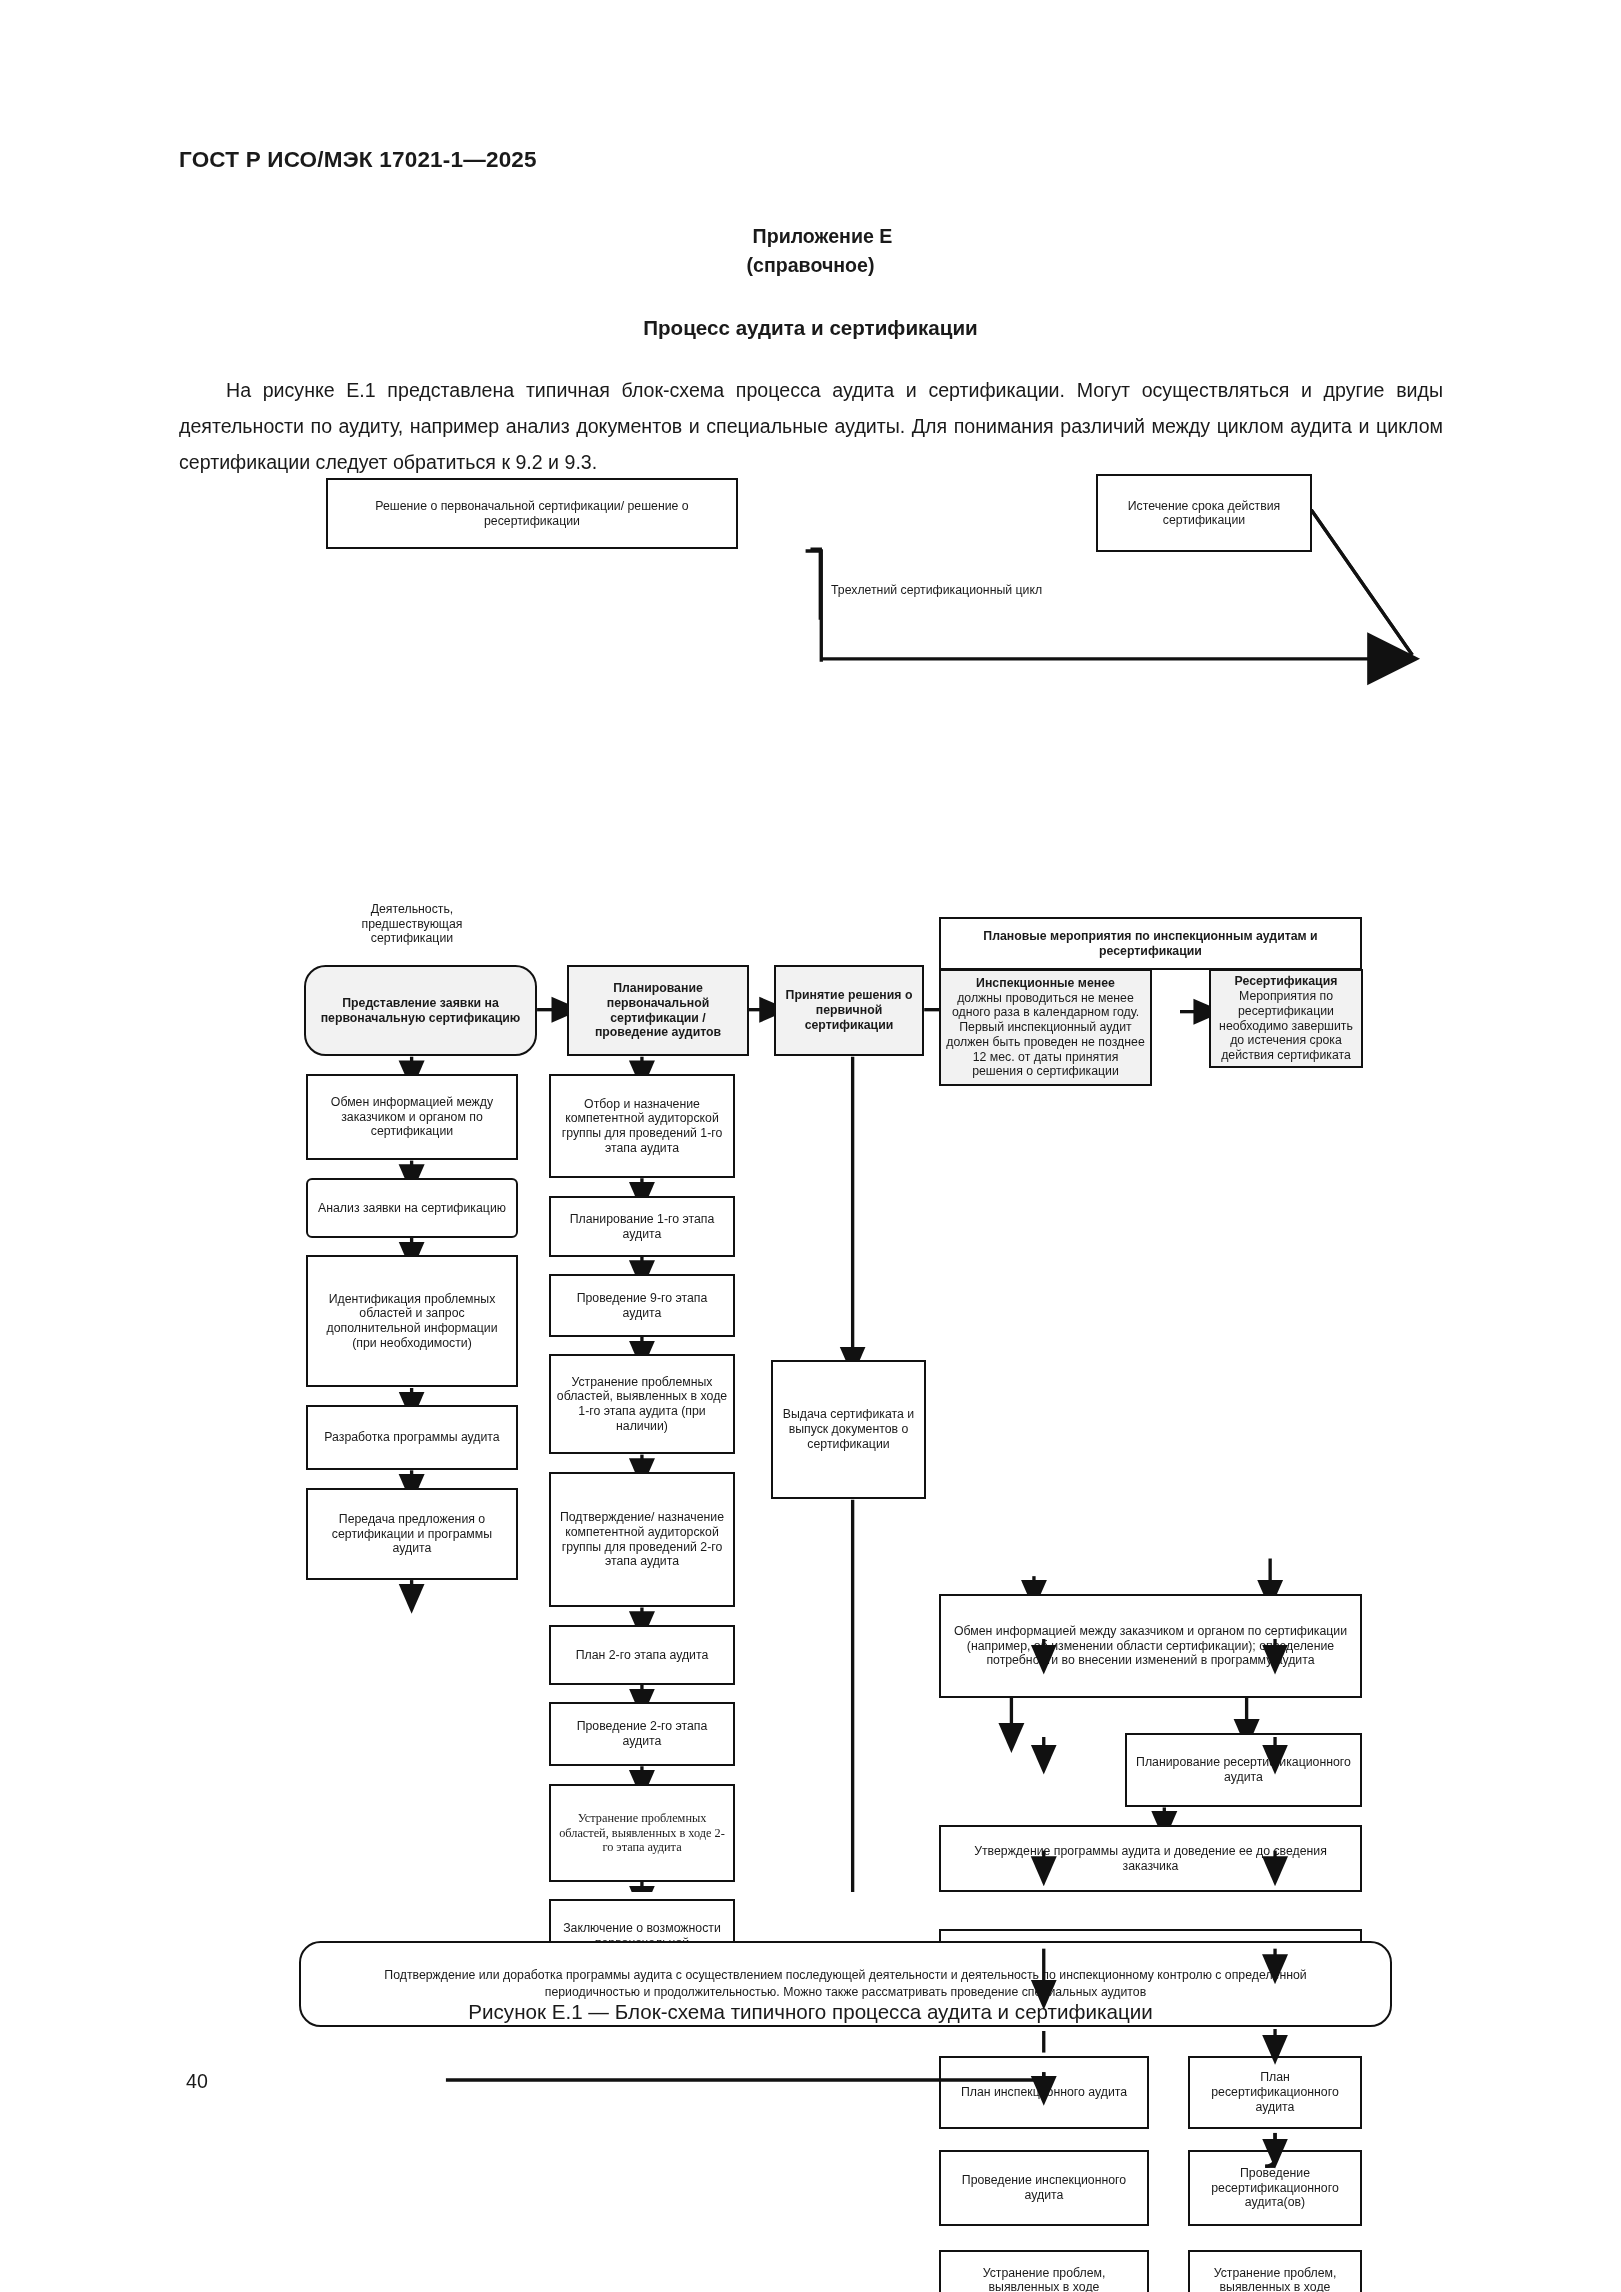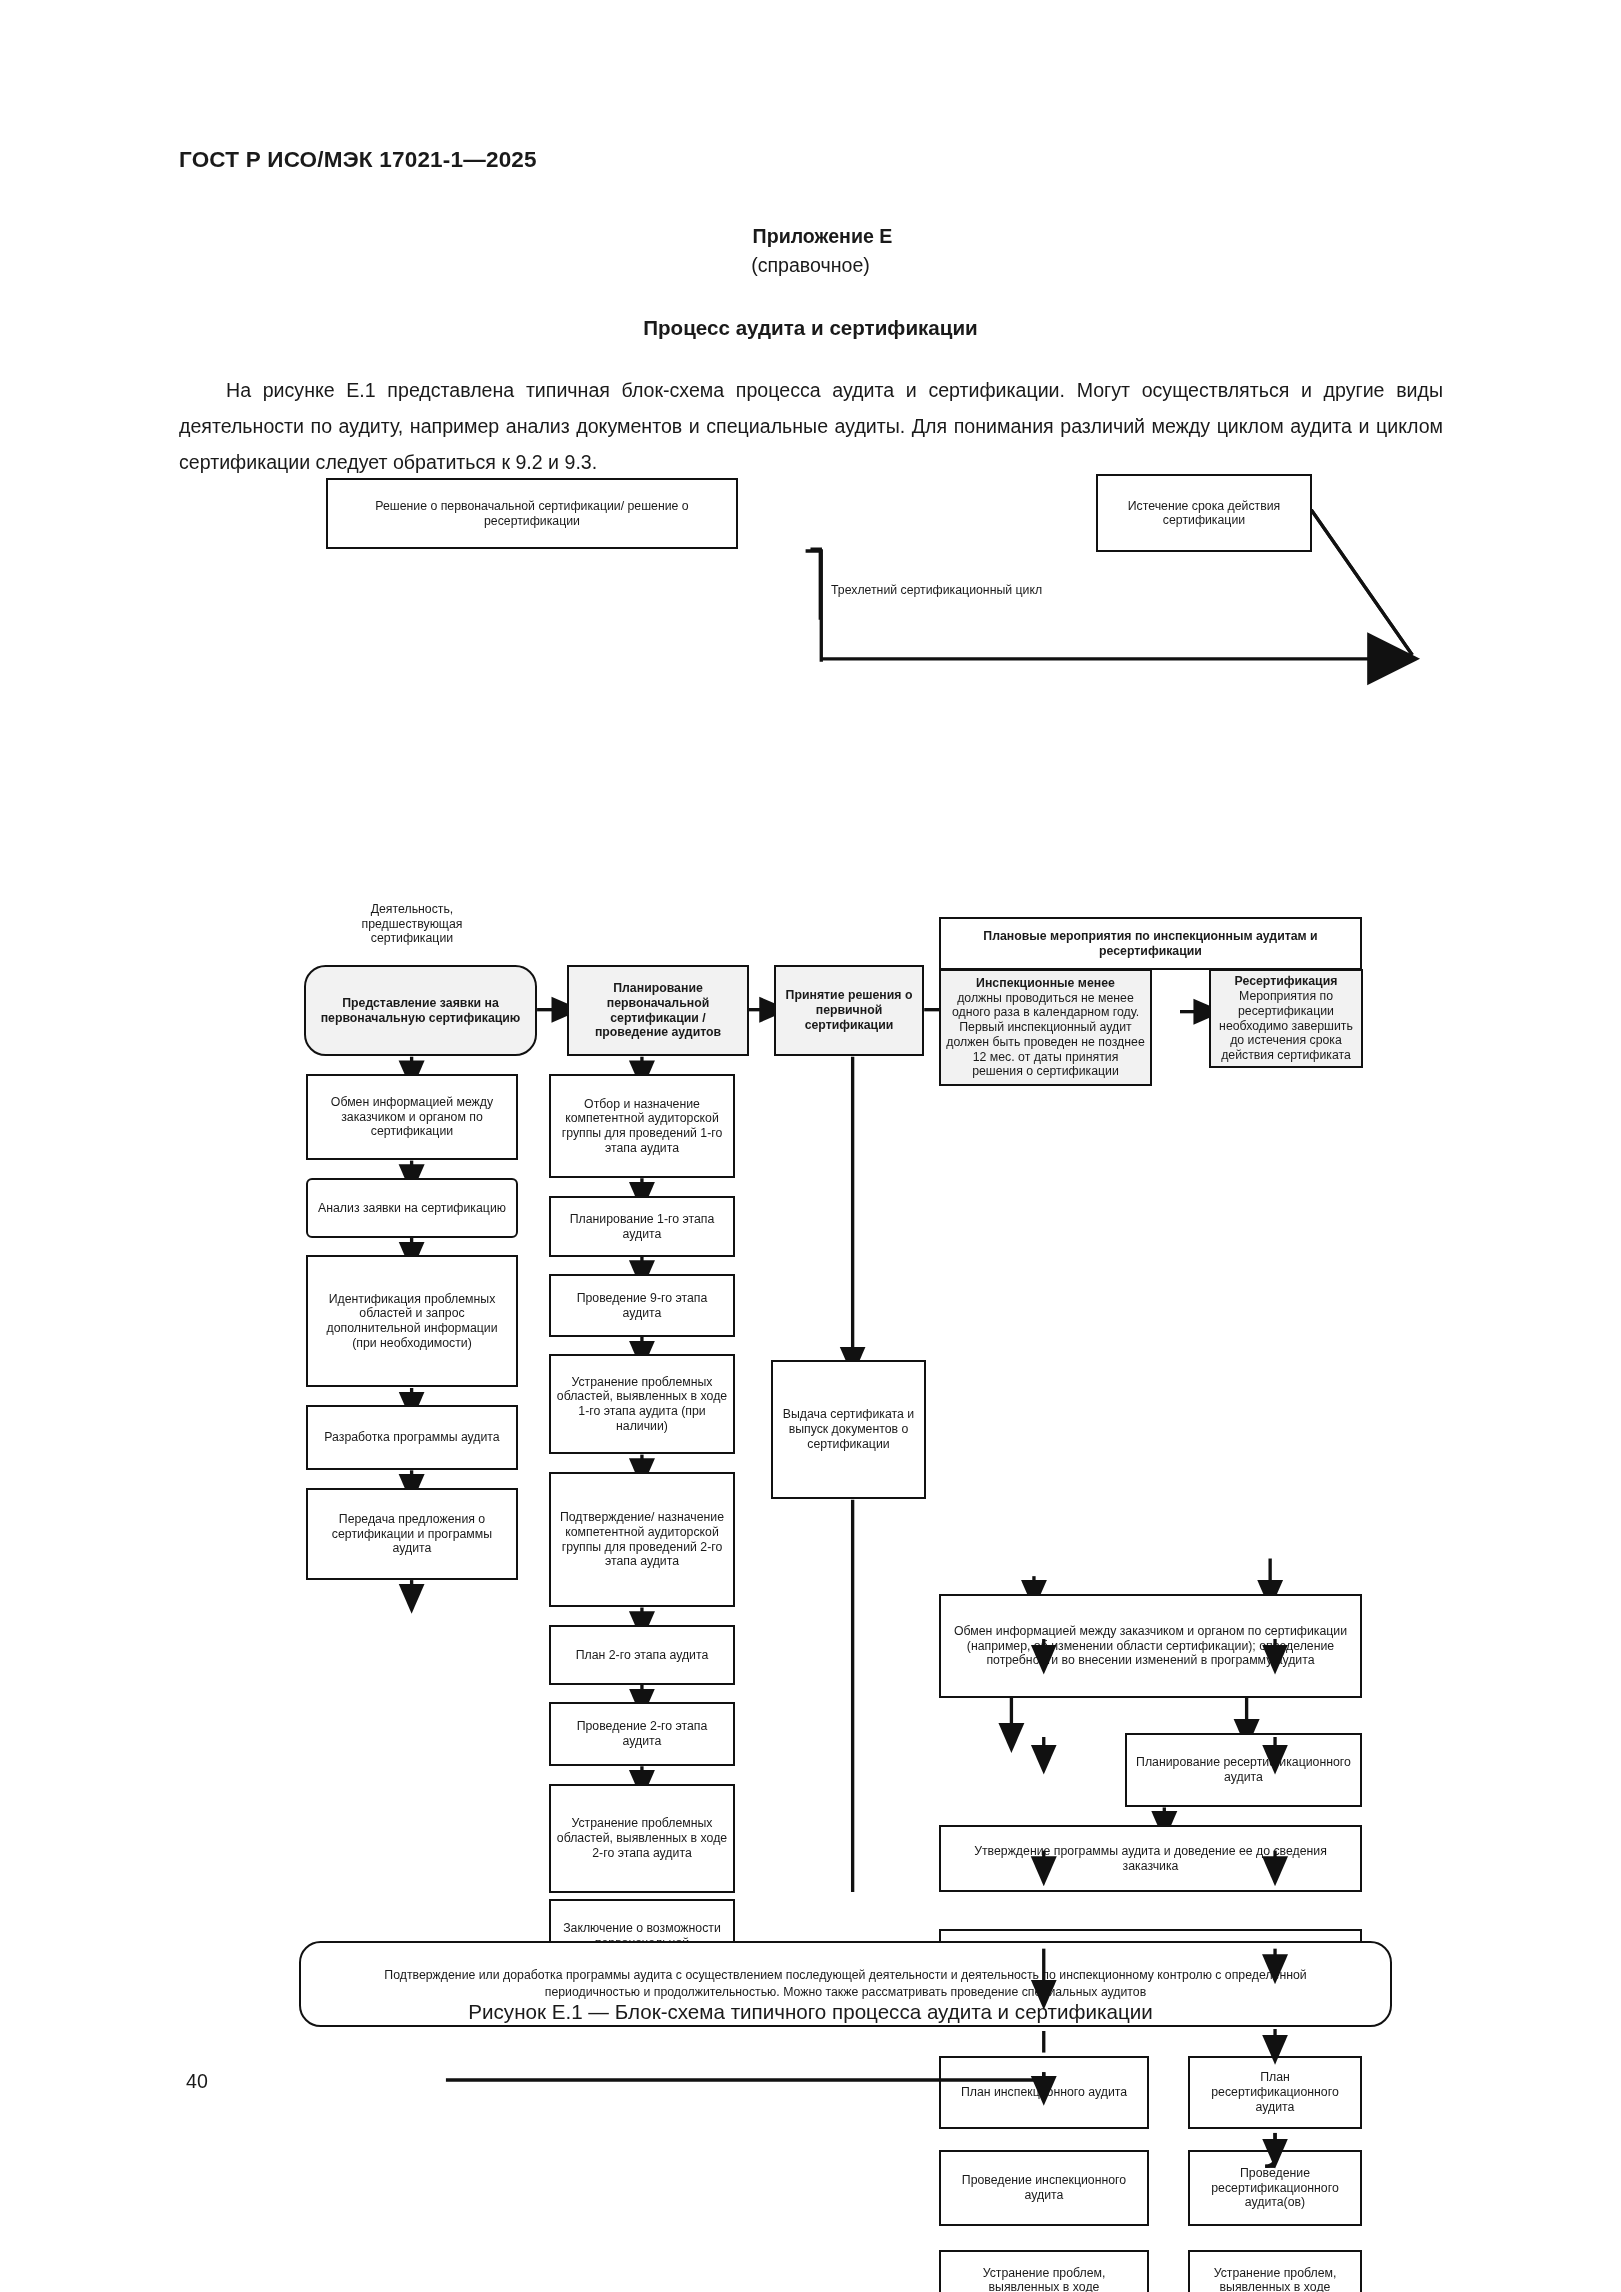--- a/index.html
+++ b/index.html
@@ -15,21 +15,21 @@
   .std-header{
     position:absolute;left:179px;top:147px;
     font-size:22.5px;font-weight:bold;letter-spacing:0.2px;
   }
   .annex-title{
     position:absolute;left:0;top:222px;width:1621px;text-align:center;
     font-size:19.6px;font-weight:bold;line-height:29px;padding-left:12px;
   }
   .annex-sub{
     position:absolute;left:0;top:251px;width:1621px;text-align:center;
-    font-size:19.6px;font-weight:normal;line-height:29px;
+    font-size:19.6px;font-weight:bold;line-height:29px;
   }
   .section-title{
     position:absolute;left:0;top:316px;width:1621px;text-align:center;
     font-size:20.6px;font-weight:bold;
   }
   .intro{
     position:absolute;left:179px;top:372px;width:1264px;
     font-size:19.6px;line-height:36px;text-align:justify;text-indent:47px;
   }
 
@@ -211,21 +211,21 @@
       </div>
     <div class="node" style="left:549px;top:982px;width:186px;height:135px;">
         <span>Подтверждение/ назначение компетентной аудиторской группы для проведений 2-го этапа аудита</span>
       </div>
     <div class="node" style="left:549px;top:1135px;width:186px;height:60px;">
         <span>План 2-го этапа аудита</span>
       </div>
     <div class="node" style="left:549px;top:1212px;width:186px;height:64px;">
         <span>Проведение 2-го этапа аудита</span>
       </div>
-    <div class="node" style="left:549px;top:1294px;width:186px;height:109px;">
+    <div class="node" style="left:549px;top:1294px;width:186px;height:98px;font-family:Liberation Serif, serif;">
         <span>Устранение проблемных областей, выявленных в ходе 2-го этапа аудита</span>
       </div>
     <div class="node" style="left:549px;top:1409px;width:186px;height:88px;">
         <span>Заключение о возможности первоначальной сертификации</span>
       </div>
 
     <div class="node" style="left:771px;top:870px;width:155px;height:139px;">
         <span>Выдача сертификата и выпуск документов о сертификации</span>
       </div>
 

